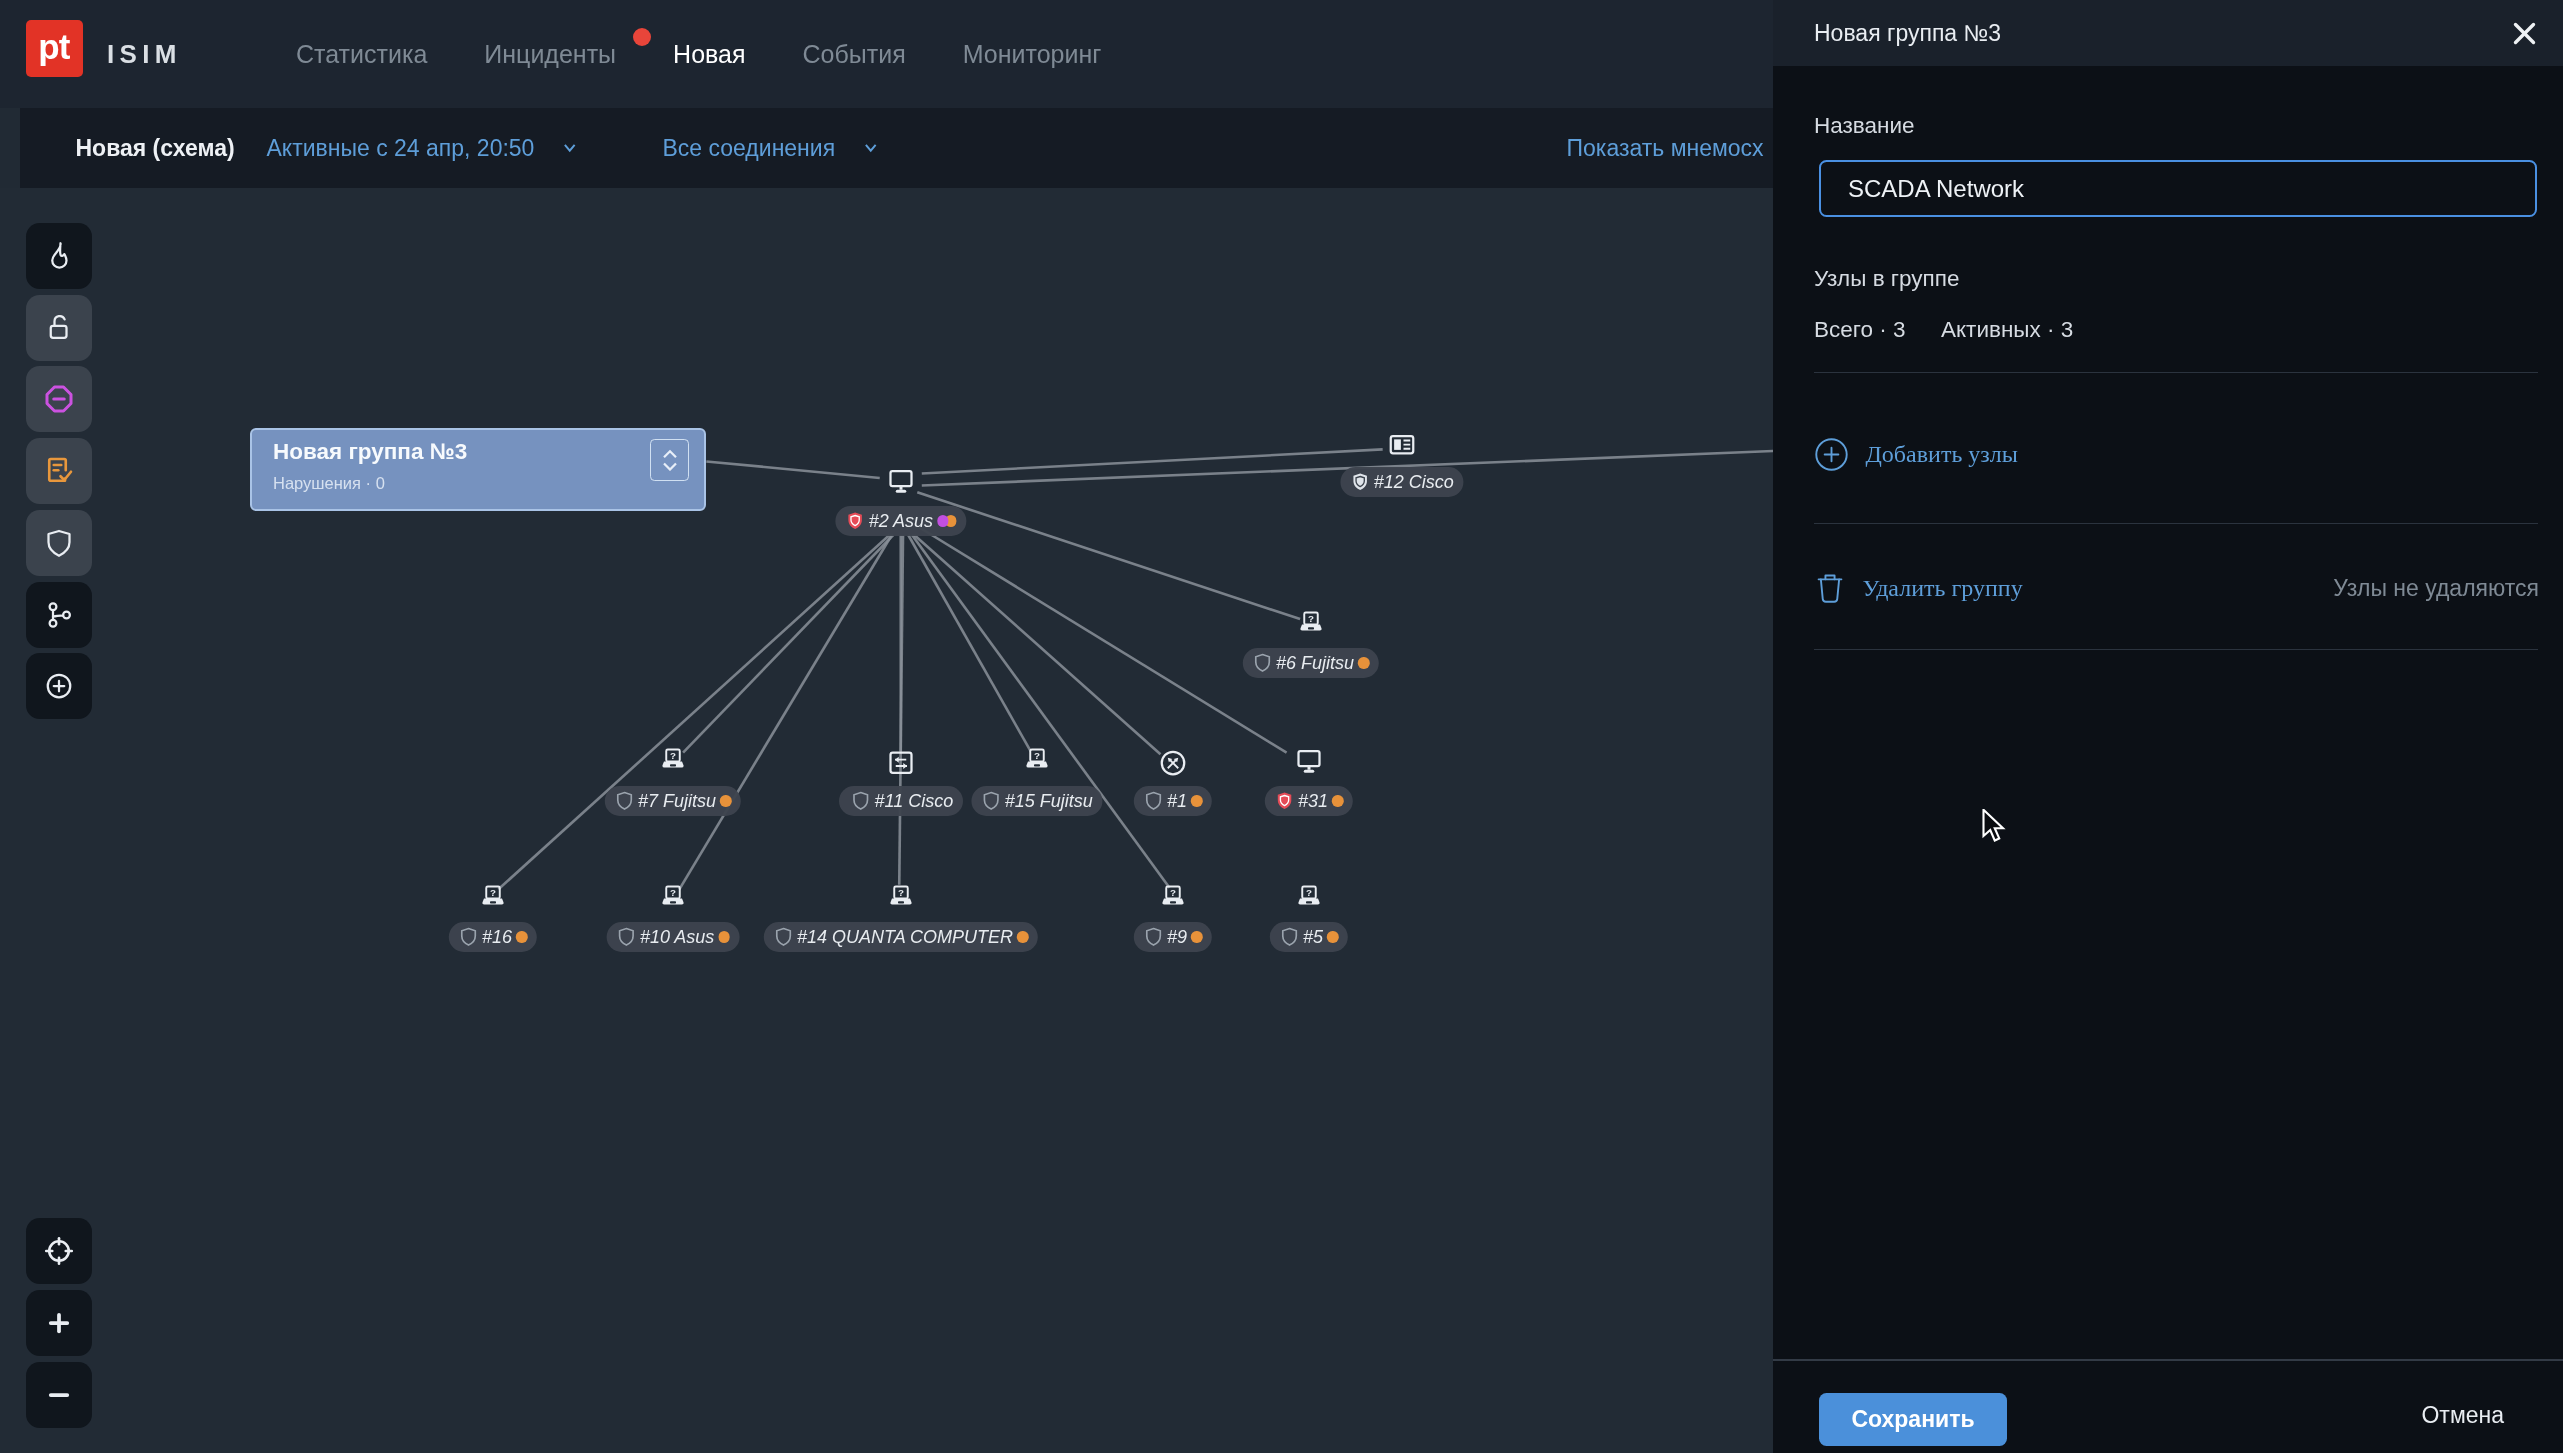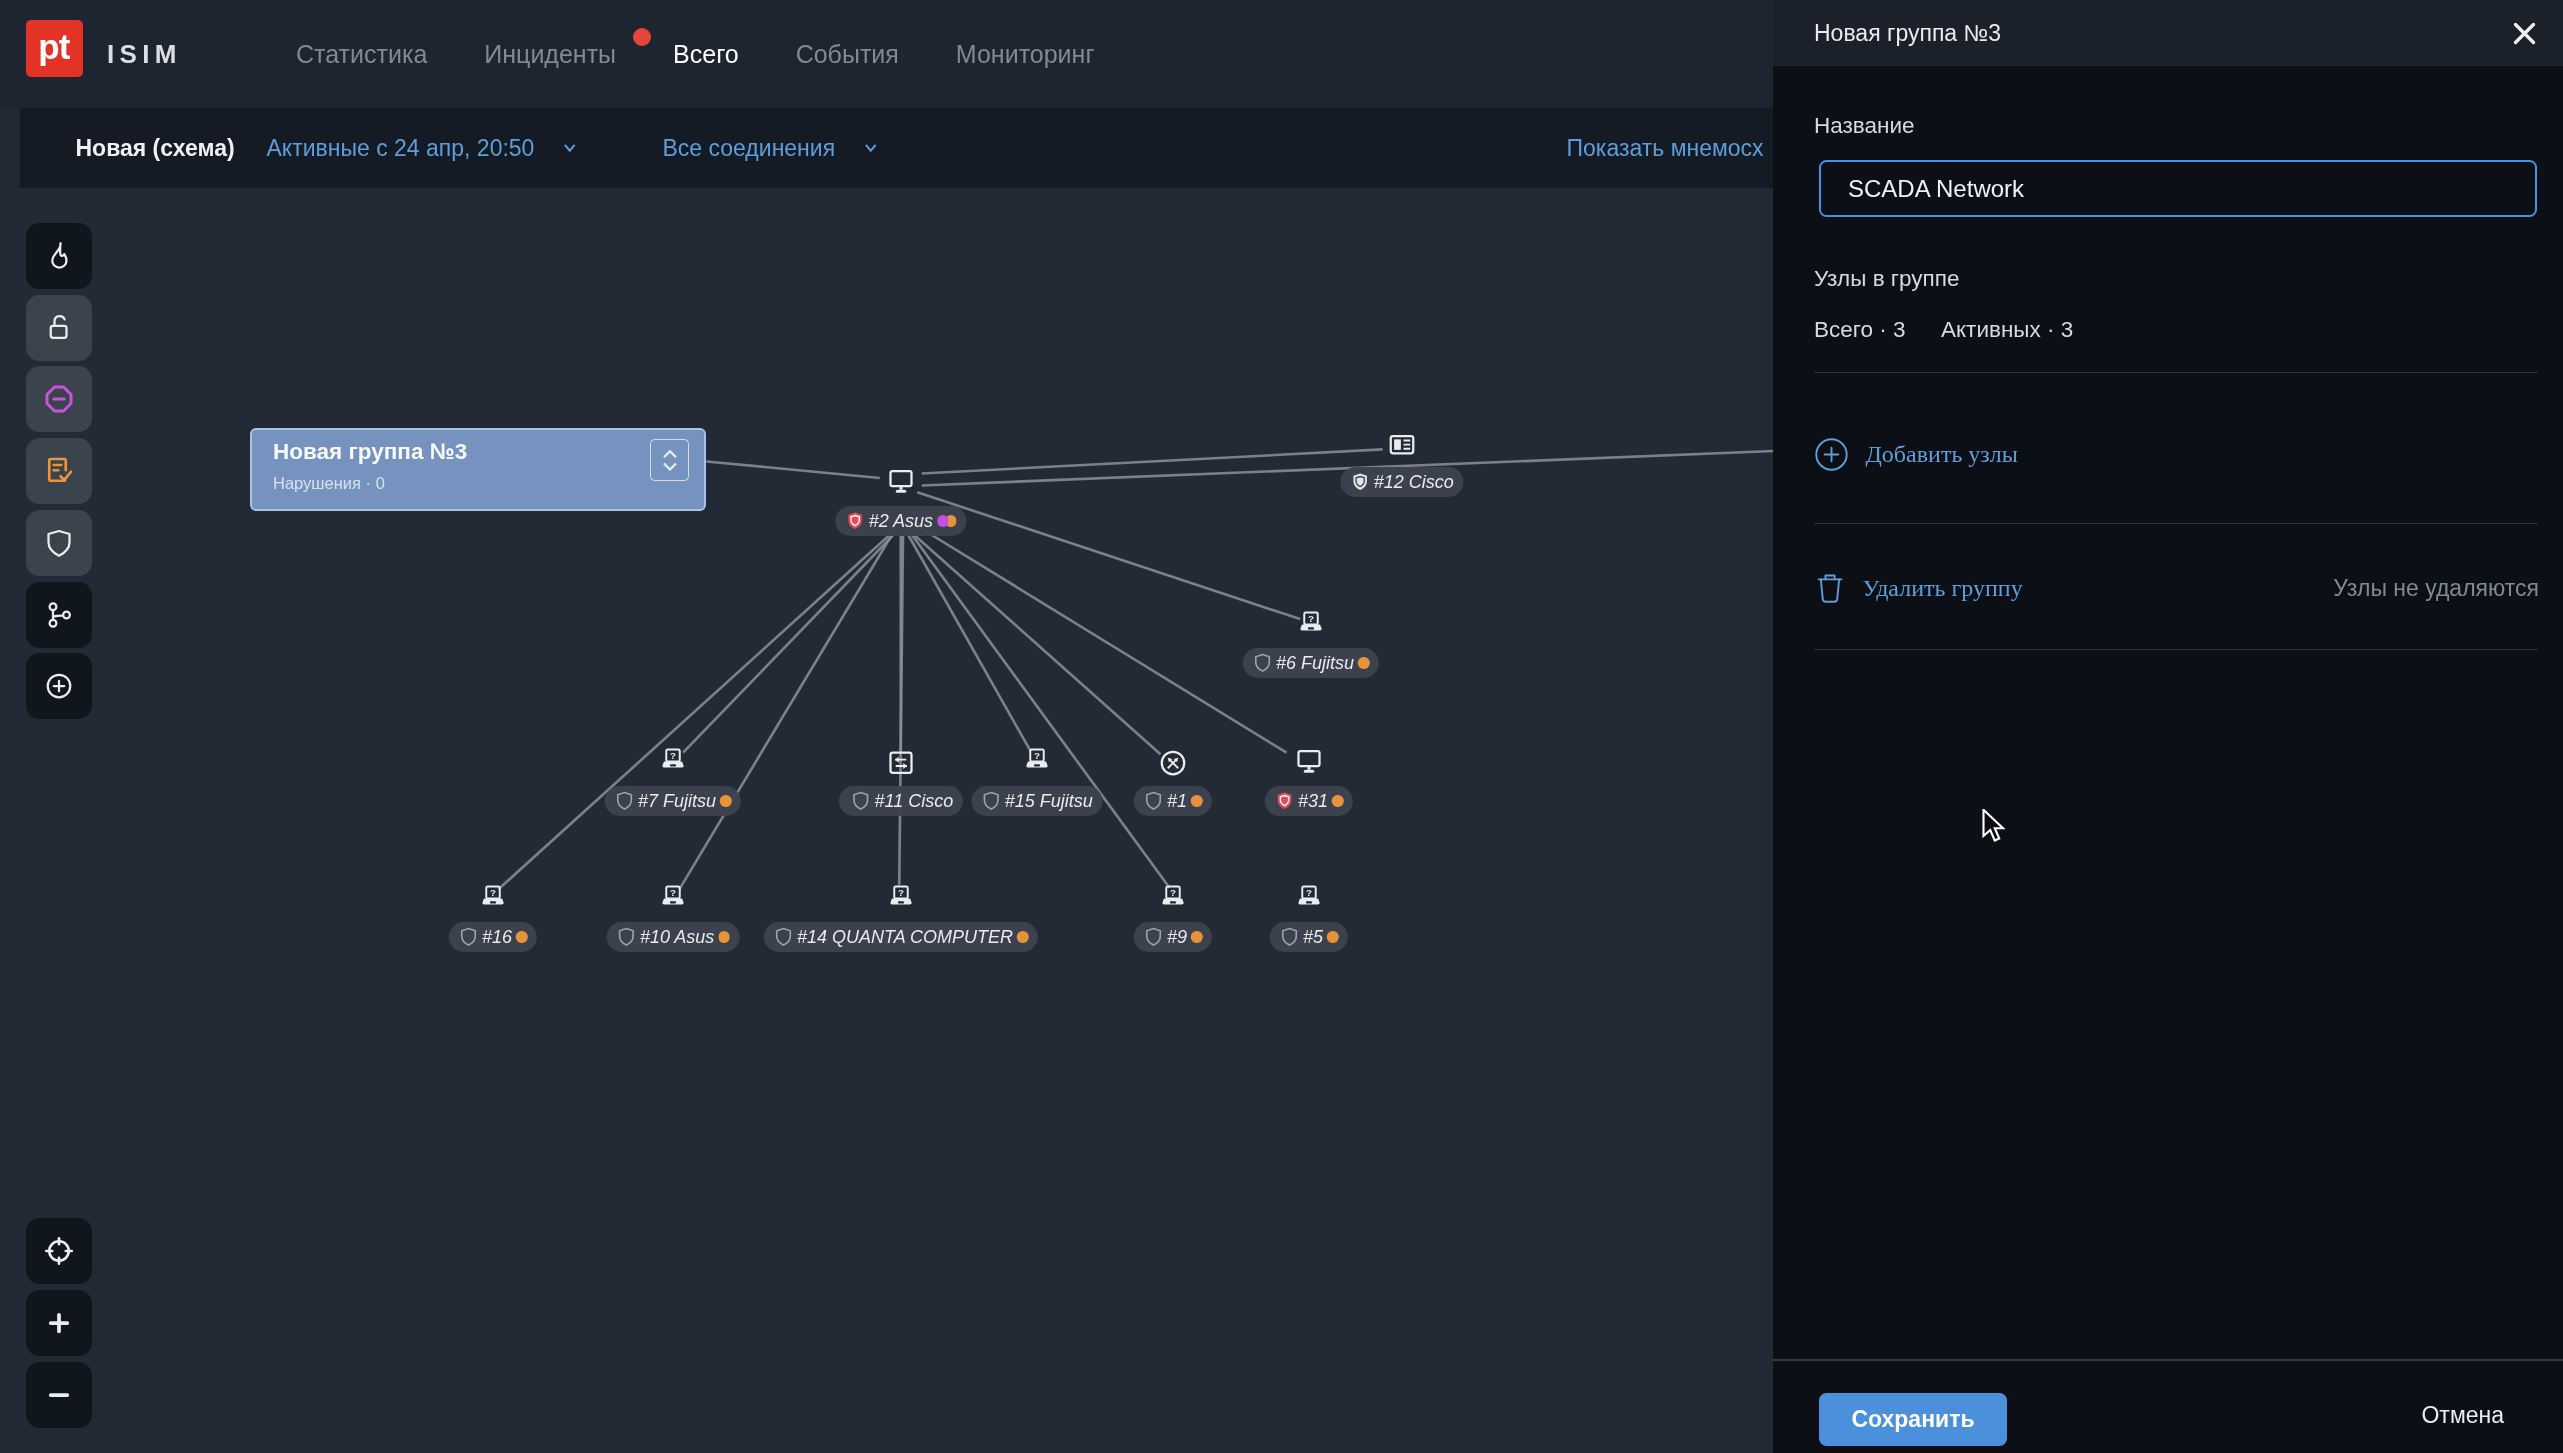--- a/index.html
+++ b/index.html
@@ -76,21 +76,21 @@
 <div class="app">
 
   <div class="topnav">
     <div class="logo">
         <span>pt</span>
       </div>
     <div class="brand">ISIM</div>
     <div class="nav-items">
       <div class="nav-item">Статистика</div>
       <div class="nav-item"><span>Инциденты</span><span class="nav-badge"></span></div>
-      <div class="nav-item active">Всего</div>
+      <div class="nav-item active">Новая</div>
       <div class="nav-item">События</div>
       <div class="nav-item">Мониторинг</div>
     </div>
   </div>
 
   <div class="subbar">
     <div class="subbar-title">Новая (схема)</div>
     <div class="filter f1">
       <span>Активные с 24 апр, 20:50</span>
       <svg class="chev" viewBox="0 0 20 20">

